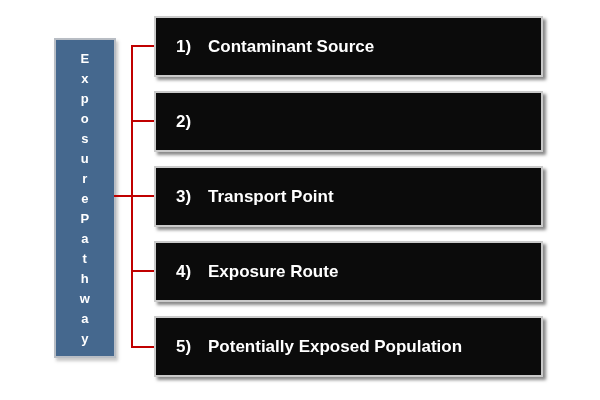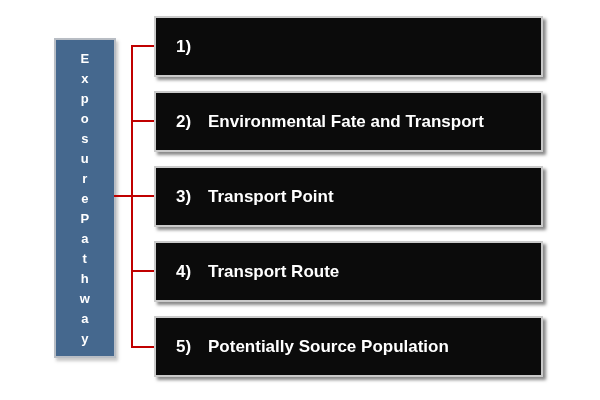--- a/index.html
+++ b/index.html
@@ -117,35 +117,35 @@
   <div class="connector conn-main"></div>
   <div class="connector conn-vline"></div>
   <div class="connector conn-stub stub-1"></div>
   <div class="connector conn-stub stub-2"></div>
   <div class="connector conn-stub stub-3"></div>
   <div class="connector conn-stub stub-4"></div>
   <div class="connector conn-stub stub-5"></div>
 
   <div class="step-box b1">
     <span class="step-number">1)</span>
+    <span class="step-label">Contaminant Source</span>
   </div>
 
   <div class="step-box b2">
     <span class="step-number">2)</span>
-    <span class="step-label">Environmental Fate and Transport</span>
   </div>
 
   <div class="step-box b3">
     <span class="step-number">3)</span>
     <span class="step-label">Transport Point</span>
   </div>
 
   <div class="step-box b4">
     <span class="step-number">4)</span>
-    <span class="step-label">Transport Route</span>
+    <span class="step-label">Exposure Route</span>
   </div>
 
   <div class="step-box b5">
     <span class="step-number">5)</span>
-    <span class="step-label">Potentially Source Population</span>
+    <span class="step-label">Potentially Exposed Population</span>
   </div>
 
 </div>
 
 </body></html>

